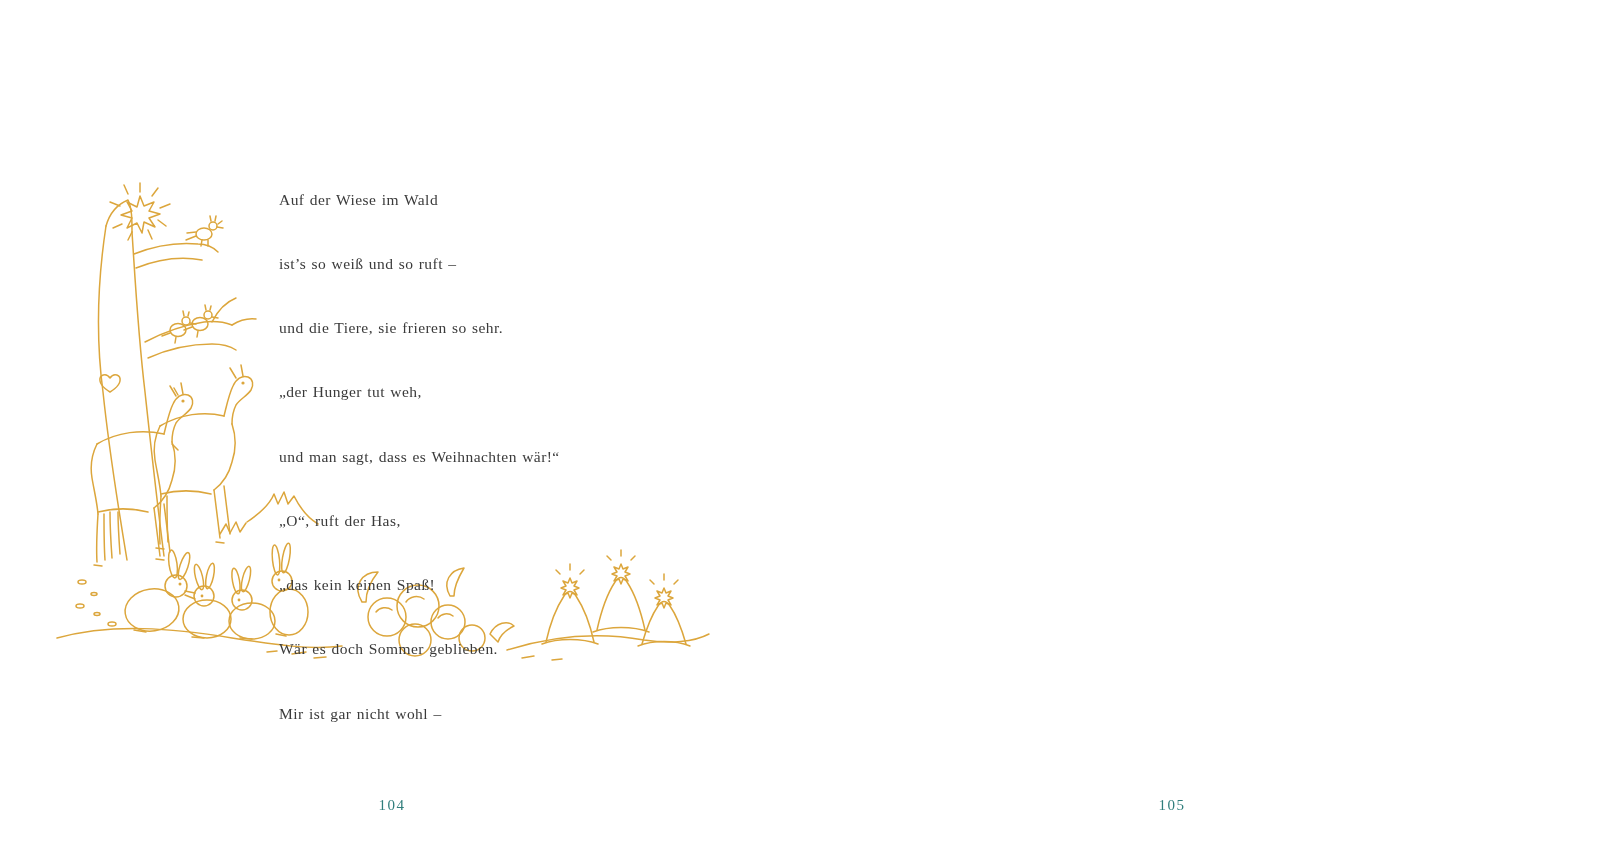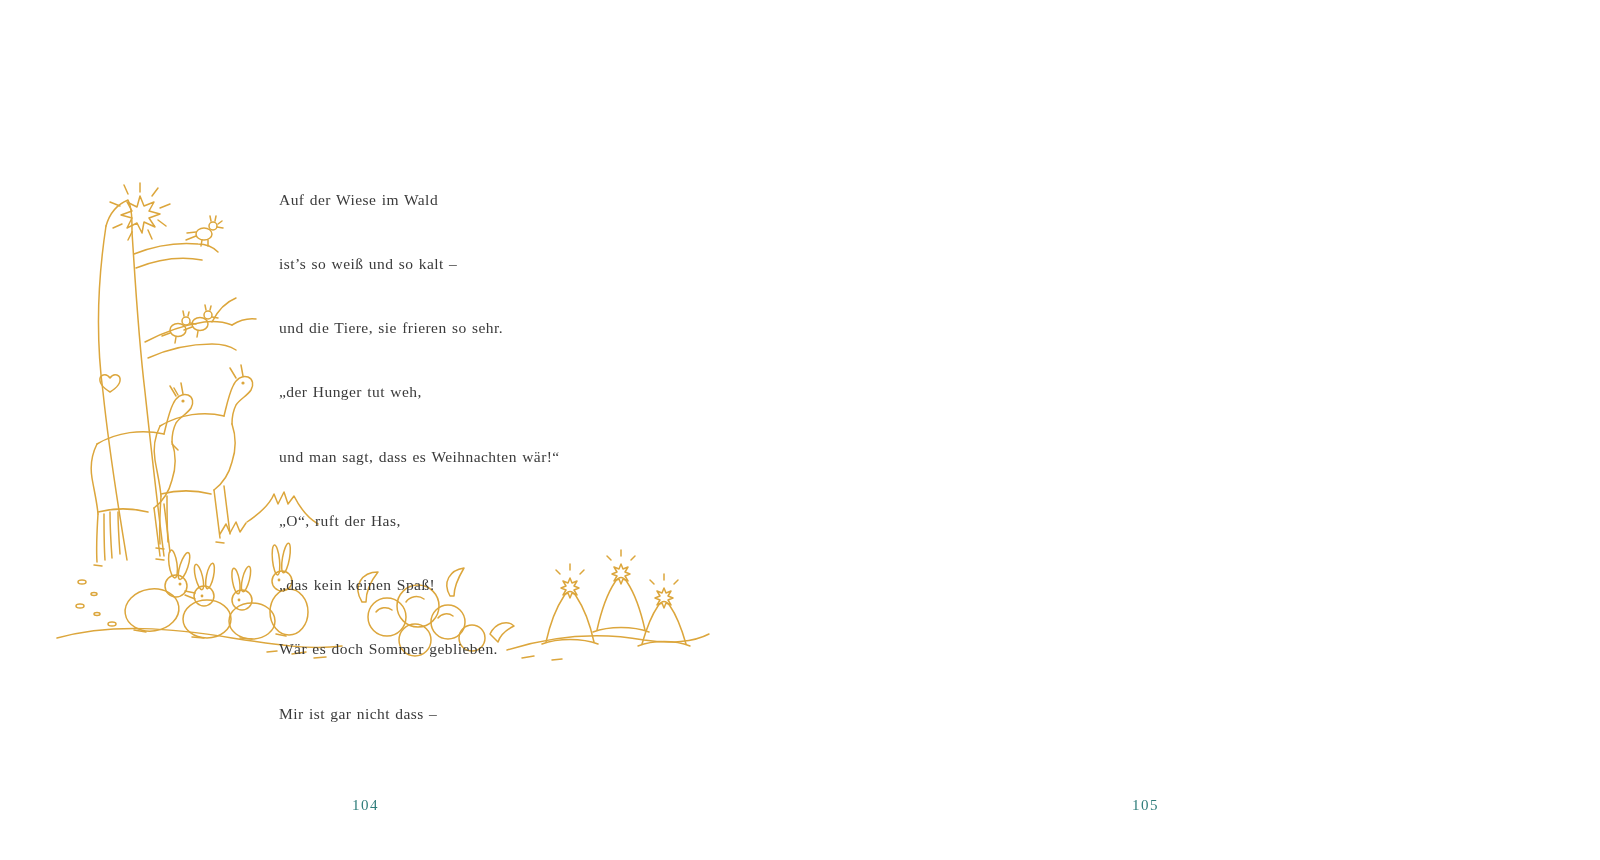--- a/index.html
+++ b/index.html
@@ -9,21 +9,21 @@
   }
   .page{position:absolute;top:0;width:800px;height:860px;}
   #left-page{left:0;}
   #right-page{left:800px;}
   .poem{
     position:absolute;left:279px;top:146px;
     color:#3a3a3a;font-size:15.5px;line-height:21.4px;
     letter-spacing:0.45px;word-spacing:1px;white-space:pre;
   }
   .pagenum{
-    position:absolute;top:797px;width:80px;
+    position:absolute;top:797px;width:80px;text-align:center;
     font-size:15px;color:#2f7d7b;letter-spacing:1.5px;
   }
   #pagenum-left{left:352px;}
   #pagenum-right{left:1132px;}
   svg{position:absolute;display:block;}
   #gold-art{left:52px;top:182px;}
   .gl{stroke:#dca63c;fill:none;stroke-width:1.5;stroke-linecap:round;stroke-linejoin:round;}
   .glf{fill:#dca63c;stroke:none;}
 </style>
 </head>
@@ -148,28 +148,28 @@
       <path d="M586,464 C601,458 623,458 638,464"></path>
       <path d="M612,406 l2,5 l5,-2 l-3,5 l5,2 l-5,2 l3,5 l-5,-2 l-2,5 l-2,-5 l-5,2 l3,-5 l-5,-2 l5,-2 l-3,-5 l5,2 z"></path>
       <path d="M612,398 l0,-6 M622,402 l4,-4 M602,402 l-4,-4"></path>
       <path d="M455,468 C500,454 548,450 592,458 C618,462 642,460 657,452"></path>
       <path d="M470,476 l12,-2 M500,478 l10,-1"></path>
     </g>
   </svg>
 
   <div class="poem">
     <div>Auf der Wiese im Wald</div>
-    <div>ist’s so weiß und so kalt –</div>
+    <div>ist’s so weiß und so ruft –</div>
     <div>und die Tiere, sie frieren so sehr.</div>
     <div>„der Hunger tut weh,</div>
     <div>und man sagt, dass es Weihnachten wär!“</div>
     <div>„O“, ruft der Has,</div>
     <div>„das kein keinen Spaß!</div>
     <div>Wär es doch Sommer geblieben.</div>
-    <div>Mir ist gar nicht dass –</div>
+    <div>Mir ist gar nicht wohl –</div>
     
     
     
     
     
     
     
   </div>
 </div>
 

